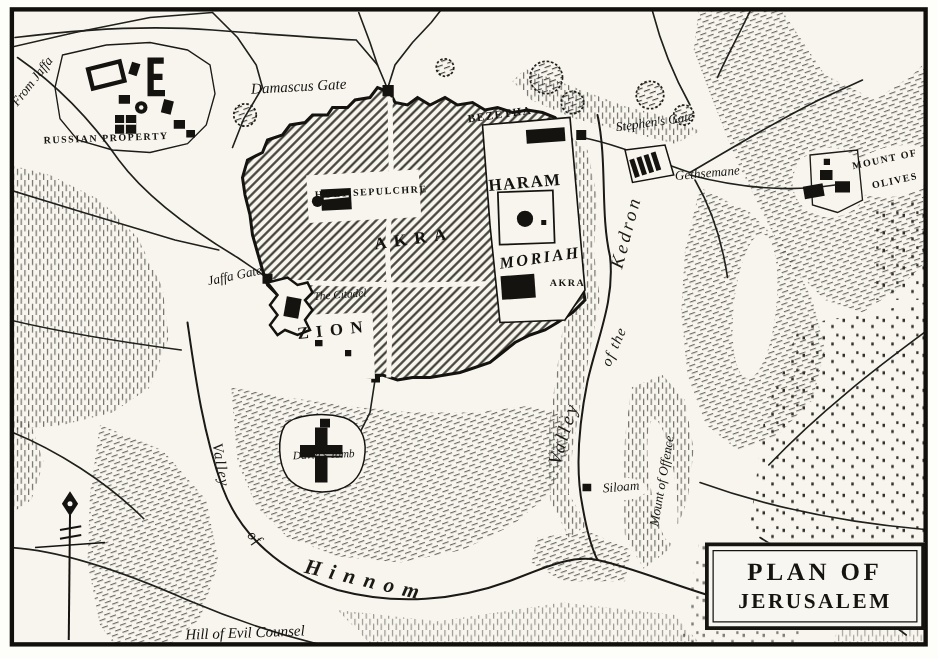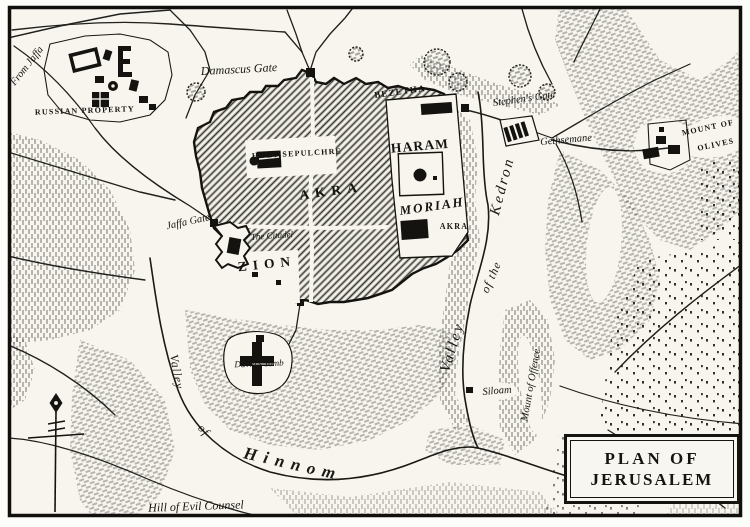--- a/index.html
+++ b/index.html
@@ -18,21 +18,21 @@
   .sp{letter-spacing:6px;}
   .italcaps{font-style:italic;font-weight:bold;font-size:13px;letter-spacing:2px;}
   .valley{font-style:italic;color:#1a1914;}
   .valley.md{font-size:12px;letter-spacing:1px;}
   .valley.lg{font-size:15px;letter-spacing:2.5px;}
   .valley.xl{font-size:17px;letter-spacing:7px;font-weight:bold;}
   .cartouche{position:absolute;left:564px;top:434px;width:176px;height:70px;background:#f8f6f0;
              border:3px solid #15140f;box-sizing:border-box;padding:3px;}
   .cartouche-inner{border:1.5px solid #15140f;height:100%;box-sizing:border-box;display:flex;
                    flex-direction:column;align-items:center;justify-content:center;gap:1px;}
-  .cartouche-line1{font-size:17px;font-weight:bold;letter-spacing:3px;color:#15140f;}
+  .cartouche-line1{font-size:20px;font-weight:bold;letter-spacing:3px;color:#15140f;}
   .cartouche-line2{font-size:17px;font-weight:bold;letter-spacing:2px;color:#15140f;}
 </style>
 </head>
 <body>
 
 <div id="stage">
 
 <svg width="750" height="527" viewBox="0 0 750 527">
   <defs>
     <clipPath id="mapclip">

